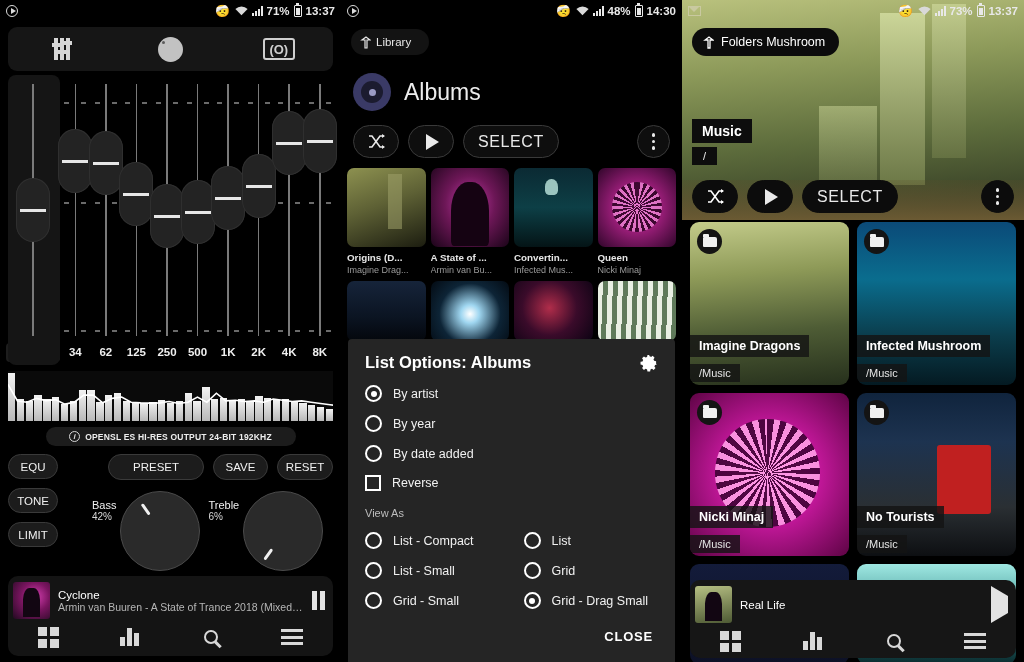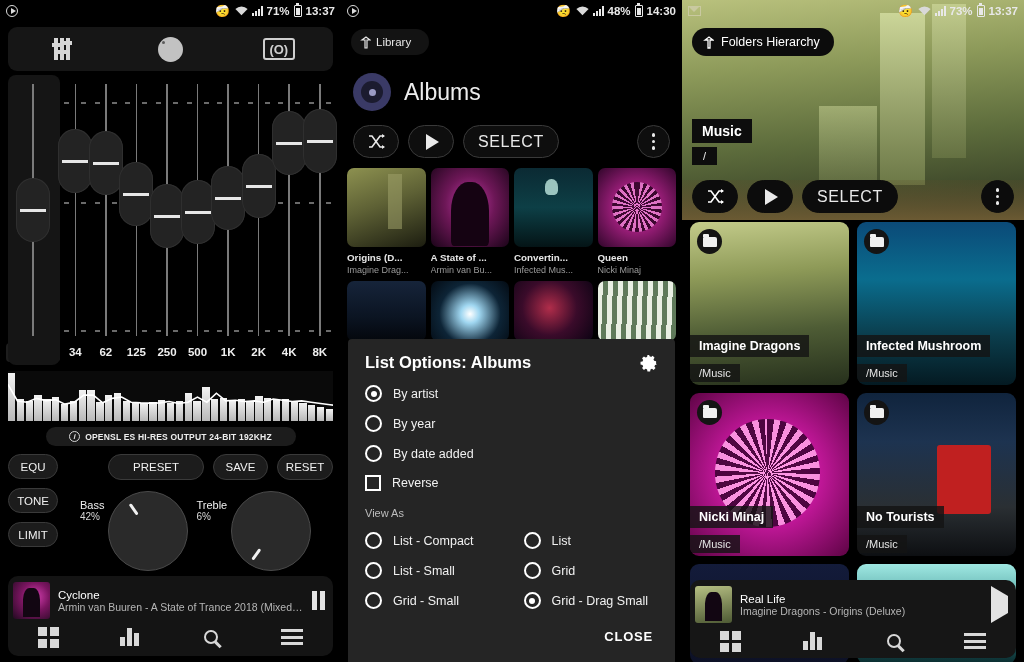--- a/index.html
+++ b/index.html
@@ -90,21 +90,21 @@
   .eq-controls { position: relative; margin-top: 8px; height: 120px; }
   .left-btns { position: absolute; left: 8px; top: 0; display: flex; flex-direction: column; gap: 9px; }
   .pill { background: #1c1c1c; border: 1px solid #3a3a3a; border-radius: 14px; color: #f0f0f0;
      font-size: 11.5px; display:flex; align-items:center; justify-content:center; }
   .pill.sm { width: 50px; height: 25px; }
   .row-btns { position: absolute; left: 108px; right: 8px; top: 0; display: flex; gap: 9px; }
   .pill.preset { flex: 1; height: 26px; }
   .pill.save { width: 55px; height: 26px; text-align: center; }
   .pill.reset { width: 56px; height: 26px; }
 
-  .knobs { position: absolute; left: 80px; top: 37px; right: 6px; display: flex; gap: 8px; }
+  .knobs { position: absolute; left: 92px; top: 37px; right: 6px; display: flex; gap: 8px; }
   .knob-group { display: flex; align-items: flex-start; gap: 4px; }
   .knob-label { color: #efefef; font-size: 11px; padding-top: 8px; }
   .knob-label small { display:block; font-size: 10px; color:#d8d8d8; }
   .bigknob { width: 80px; height: 80px; border-radius: 50%; background: #2a2a2a;
      border: 1px solid #4a4a4a; position: relative; }
   .bigknob .ind { position:absolute; width: 2.5px; height: 13px; background:#f0f0f0; border-radius:2px;
      left: 50%; top: 6px; transform-origin: 50% 34px; }
 
   
   .miniplayer { position: absolute; left: 8px; right: 8px; bottom: 6px; height: 80px;
@@ -694,21 +694,21 @@
         <span>13:37</span>
       </div>
     </div>
 
     <div class="r-fhpill">
       <span class="ic-uparrow">
         <svg width="11" height="13" viewBox="0 0 11 13">
             <path d="M5 12V4H2l4-3 4 3H7v8z" fill="none" stroke="#fff" stroke-width="1.3"></path>
           </svg>
       </span>
-      <span>Folders Hierarchy</span>
+      <span>Folders Mushroom</span>
     </div>
 
     <div class="r-crumb">
       <div class="c1">Music</div><br>
       <div class="c2">/</div>
     </div>
 
     <div class="r-actions">
       <div class="rpill ico">
         <span class="ic-shuffle">
@@ -760,21 +760,20 @@
         </div>
         <div class="fcard partial bg-part1"></div>
         <div class="fcard partial bg-part2"></div>
       </div>
 
     <div class="r-mini">
       <div class="mp-top">
         <div class="mp-art" style="background:linear-gradient(170deg,#b6bf83,#4e5a34)"></div>
         <div class="mp-meta">
           <div class="mp-title">Real Life</div>
-          <div class="mp-sub">Imagine Dragons - Origins (Deluxe)</div>
         </div>
         <div class="mp-btn">
           <span class="ic-playtri"></span>
         </div>
       </div>
       <div class="navbar">
         <div>
           <span class="ic-grid4">
               <i></i>
               <i></i>

